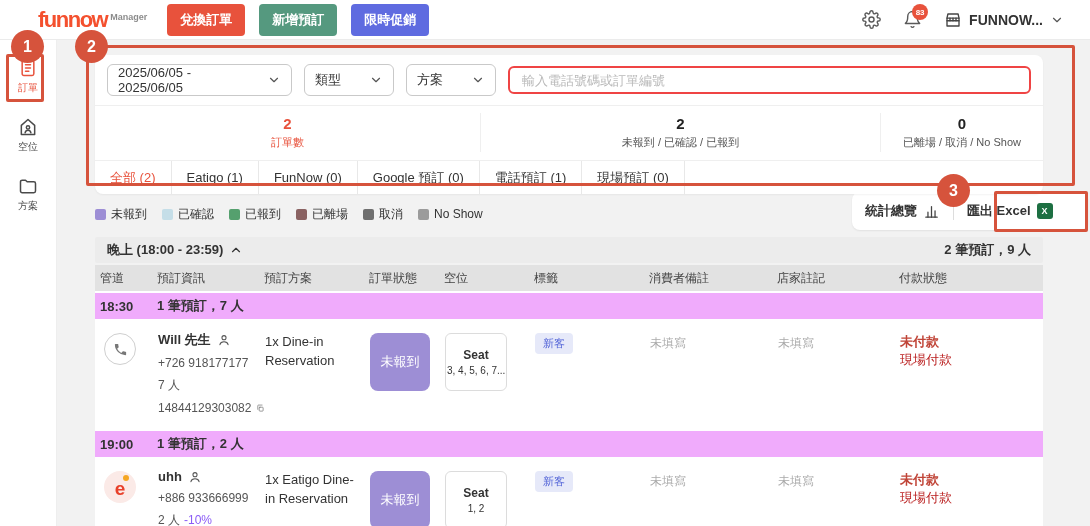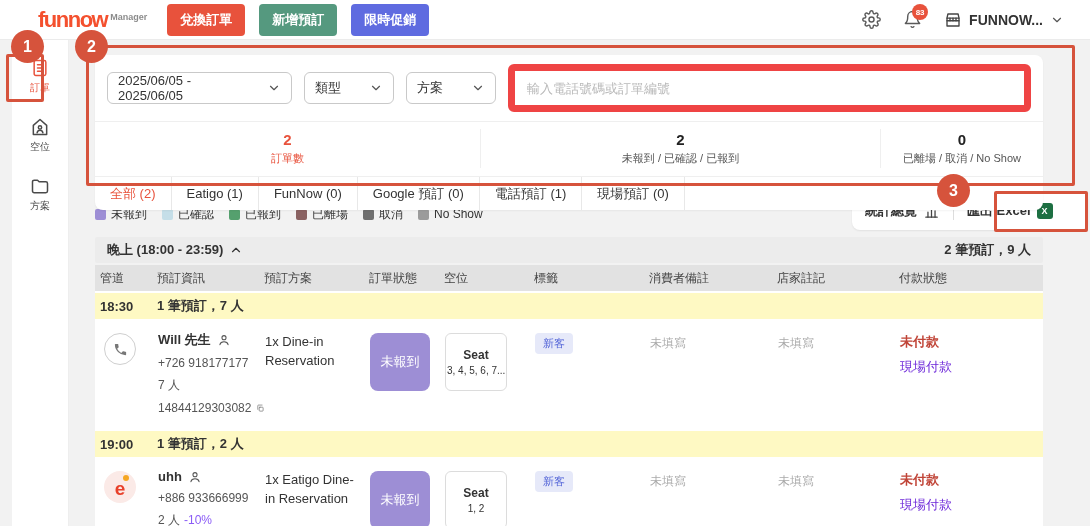--- a/index.html
+++ b/index.html
@@ -17,34 +17,34 @@
   .topbar-right { margin-left:auto; margin-right:26px; display:flex; align-items:center; gap:22px; }
   .icon-btn { color:#5A5A5A; width:19px; height:19px; position:relative; cursor:pointer; }
   .icon-btn svg { width:100%; height:100%; }
   .badge { position:absolute; top:-6px; left:9px; min-width:16px; height:16px; border-radius:8px; background:#E8523C; color:#fff; font-size:8px; font-weight:700; display:flex; align-items:center; justify-content:center; padding:0 2px; }
   .account { display:flex; align-items:center; gap:7px; cursor:pointer; color:#333; }
   .store-ic { width:18px; height:18px; color:#444; }
   .account-name { font-size:14px; font-weight:600; }
   .chev { width:14px; height:14px; color:#555; }
 
   
-  .sidebar { position:absolute; left:12px; top:40px; width:57px; bottom:0; background:#fff; border-right:1px solid #EEE; display:flex; flex-direction:column; align-items:center; padding-top:16px; gap:18px; z-index:4; }
+  .sidebar { position:absolute; left:0; top:40px; width:57px; bottom:0; background:#fff; border-right:1px solid #EEE; display:flex; flex-direction:column; align-items:center; padding-top:16px; gap:18px; z-index:4; }
   .side-item { display:flex; flex-direction:column; align-items:center; gap:3px; color:#4A4A4A; cursor:pointer; width:100%; padding:2px 0; }
   .side-item svg { width:20px; height:20px; }
   .side-item .side-label { font-size:10px; }
   .side-item.active { color:#E8523C; }
 
   
   .filter-card { position:absolute; left:95px; top:55px; width:948px; background:#fff; border-radius:8px; box-shadow:0 1px 2px rgba(0,0,0,0.05); z-index:3; }
   .filter-row { display:flex; gap:12px; padding:9px 12px; align-items:center; }
   .select { height:32px; border:1px solid #C9C9C9; border-radius:6px; display:flex; align-items:center; justify-content:space-between; padding:0 10px; font-size:13px; color:#333; cursor:pointer; background:#fff; }
   .chev2 { width:14px; height:14px; color:#555; margin-left:8px; flex:none; }
   .date-select { width:185px; }
   .select.small { width:90px; }
-  .search-input { flex:1; height:48px; border:7px solid #ef4444; border-radius:6px; padding:0 12px; font-size:13px; color:#333; outline:none; font-family:inherit; }
+  .search-input { flex:1; height:28px; border:2px solid #ef4444; border-radius:6px; padding:0 12px; font-size:13px; color:#333; outline:none; font-family:inherit; }
   .search-input::placeholder { color:#B9B9B9; }
   .stats-row { display:flex; border-top:1px solid #EFEFEF; padding:7px 0 8px; }
   .stat { text-align:center; padding:2px 0; }
   .stat:nth-child(1){ width:385px; }
   .stat:nth-child(2){ width:400px; border-left:1px solid #EFEFEF; }
   .stat:nth-child(3){ flex:1; border-left:1px solid #EFEFEF; }
   .stat-value { font-size:15px; font-weight:700; color:#222; }
   .stat-label { font-size:11px; color:#555; margin-top:3px; }
   .stat.hl .stat-value, .stat.hl .stat-label { color:#E8523C; }
   .tabs-row { display:flex; border-top:1px solid #EFEFEF; height:34px; align-items:stretch; }
@@ -65,21 +65,21 @@
   .section-bar { position:absolute; left:95px; top:237px; width:948px; height:26px; background:#ECECEC; display:flex; align-items:center; justify-content:space-between; padding:0 12px; z-index:2; border-radius:2px; }
   .section-title { font-size:13px; font-weight:700; color:#333; display:flex; align-items:center; gap:6px; cursor:pointer; }
   .caret-ic { width:14px; height:14px; color:#333; }
   .section-summary { font-size:13px; font-weight:700; color:#333; }
 
   
   .table-card { position:absolute; left:95px; top:265px; width:948px; bottom:0; background:#fff; z-index:2; overflow:hidden; }
   .tgrid { display:grid; grid-template-columns:57px 107px 105px 75px 90px 115px 128px 122px 1fr; padding:0 5px; }
   .thead { background:#E2E2E2; height:26px; align-items:center; }
   .th { font-size:12px; color:#444; }
-  .group-header { background:#fef9c3; height:26px; align-items:center; margin-top:2px; }
+  .group-header { background:#f0abfc; height:26px; align-items:center; margin-top:2px; }
   .g-time { font-size:13px; font-weight:700; color:#333; }
   .g-summary { grid-column:2 / 10; font-size:13px; font-weight:700; color:#333; }
   .booking-row { padding:12px 6px 14px; align-items:start; background:#fff; }
   .channel-circle { width:32px; height:32px; border-radius:50%; border:1px solid #CFCFCF; display:flex; align-items:center; justify-content:center; color:#777; margin-left:3px; margin-top:2px; position:relative; }
   .channel-circle svg { width:15px; height:15px; }
   .channel-circle.eatigo { border:none; background:#FBEAE7; }
   .eatigo-e { color:#E8402A; font-size:19px; font-weight:800; line-height:1; margin-top:2px; }
   .eatigo-dot { position:absolute; top:4px; right:7px; width:6px; height:6px; border-radius:50%; background:#F5A623; }
   .info-name { font-size:13px; color:#333; font-weight:600; display:flex; align-items:center; gap:6px; }
   .person-ic { width:14px; height:14px; color:#555; cursor:pointer; }
@@ -88,21 +88,21 @@
   .info-booking { display:flex; align-items:center; gap:5px; }
   .copy-ic { width:13px; height:13px; color:#666; cursor:pointer; }
   .plan-cell { font-size:13px; color:#333; line-height:1.45; padding-right:14px; padding-top:2px; }
   .status-badge { width:60px; height:58px; border-radius:8px; color:#fff; font-size:13px; display:flex; align-items:center; justify-content:center; cursor:pointer; margin-top:2px; }
   .seat-box { width:62px; height:58px; background:#fff; border:1px solid #DCDCDC; border-radius:6px; display:flex; flex-direction:column; align-items:center; justify-content:center; margin-top:2px; cursor:pointer; }
   .seat-title { font-size:12px; font-weight:700; color:#333; }
   .seat-nums { font-size:10px; color:#333; margin-top:3px; white-space:nowrap; max-width:58px; overflow:hidden; }
   .tag-pill { display:inline-block; background:#E6E9F9; color:#5566D8; font-size:11px; padding:3px 8px; border-radius:4px; margin-top:2px; }
   .note-cell { font-size:12px; color:#ABABAB; padding-top:4px; }
   .pay-status { font-size:13px; font-weight:600; color:#C04437; padding-top:2px; }
-  .pay-method { font-size:13px; color:#6d28d9; margin-top:7px; }
+  .pay-method { font-size:13px; color:#b91c1c; }
 
   
   .ann-box { position:absolute; border:3px solid #D6533C; z-index:30; border-radius:2px; }
   .ann-circle { position:absolute; width:33px; height:33px; border-radius:50%; background:#D6533C; color:#fff; font-size:16px; font-weight:700; display:flex; align-items:center; justify-content:center; z-index:31; }
   #ann-box-1 { left:6px; top:54px; width:38px; height:48px; }
   #ann-box-2 { left:86px; top:45px; width:989px; height:141px; }
   #ann-box-3 { left:994px; top:191px; width:94px; height:41px; }
   #ann-circle-1 { left:11px; top:30px; }
   #ann-circle-2 { left:75px; top:30px; }
   #ann-circle-3 { left:937px; top:174px; }

